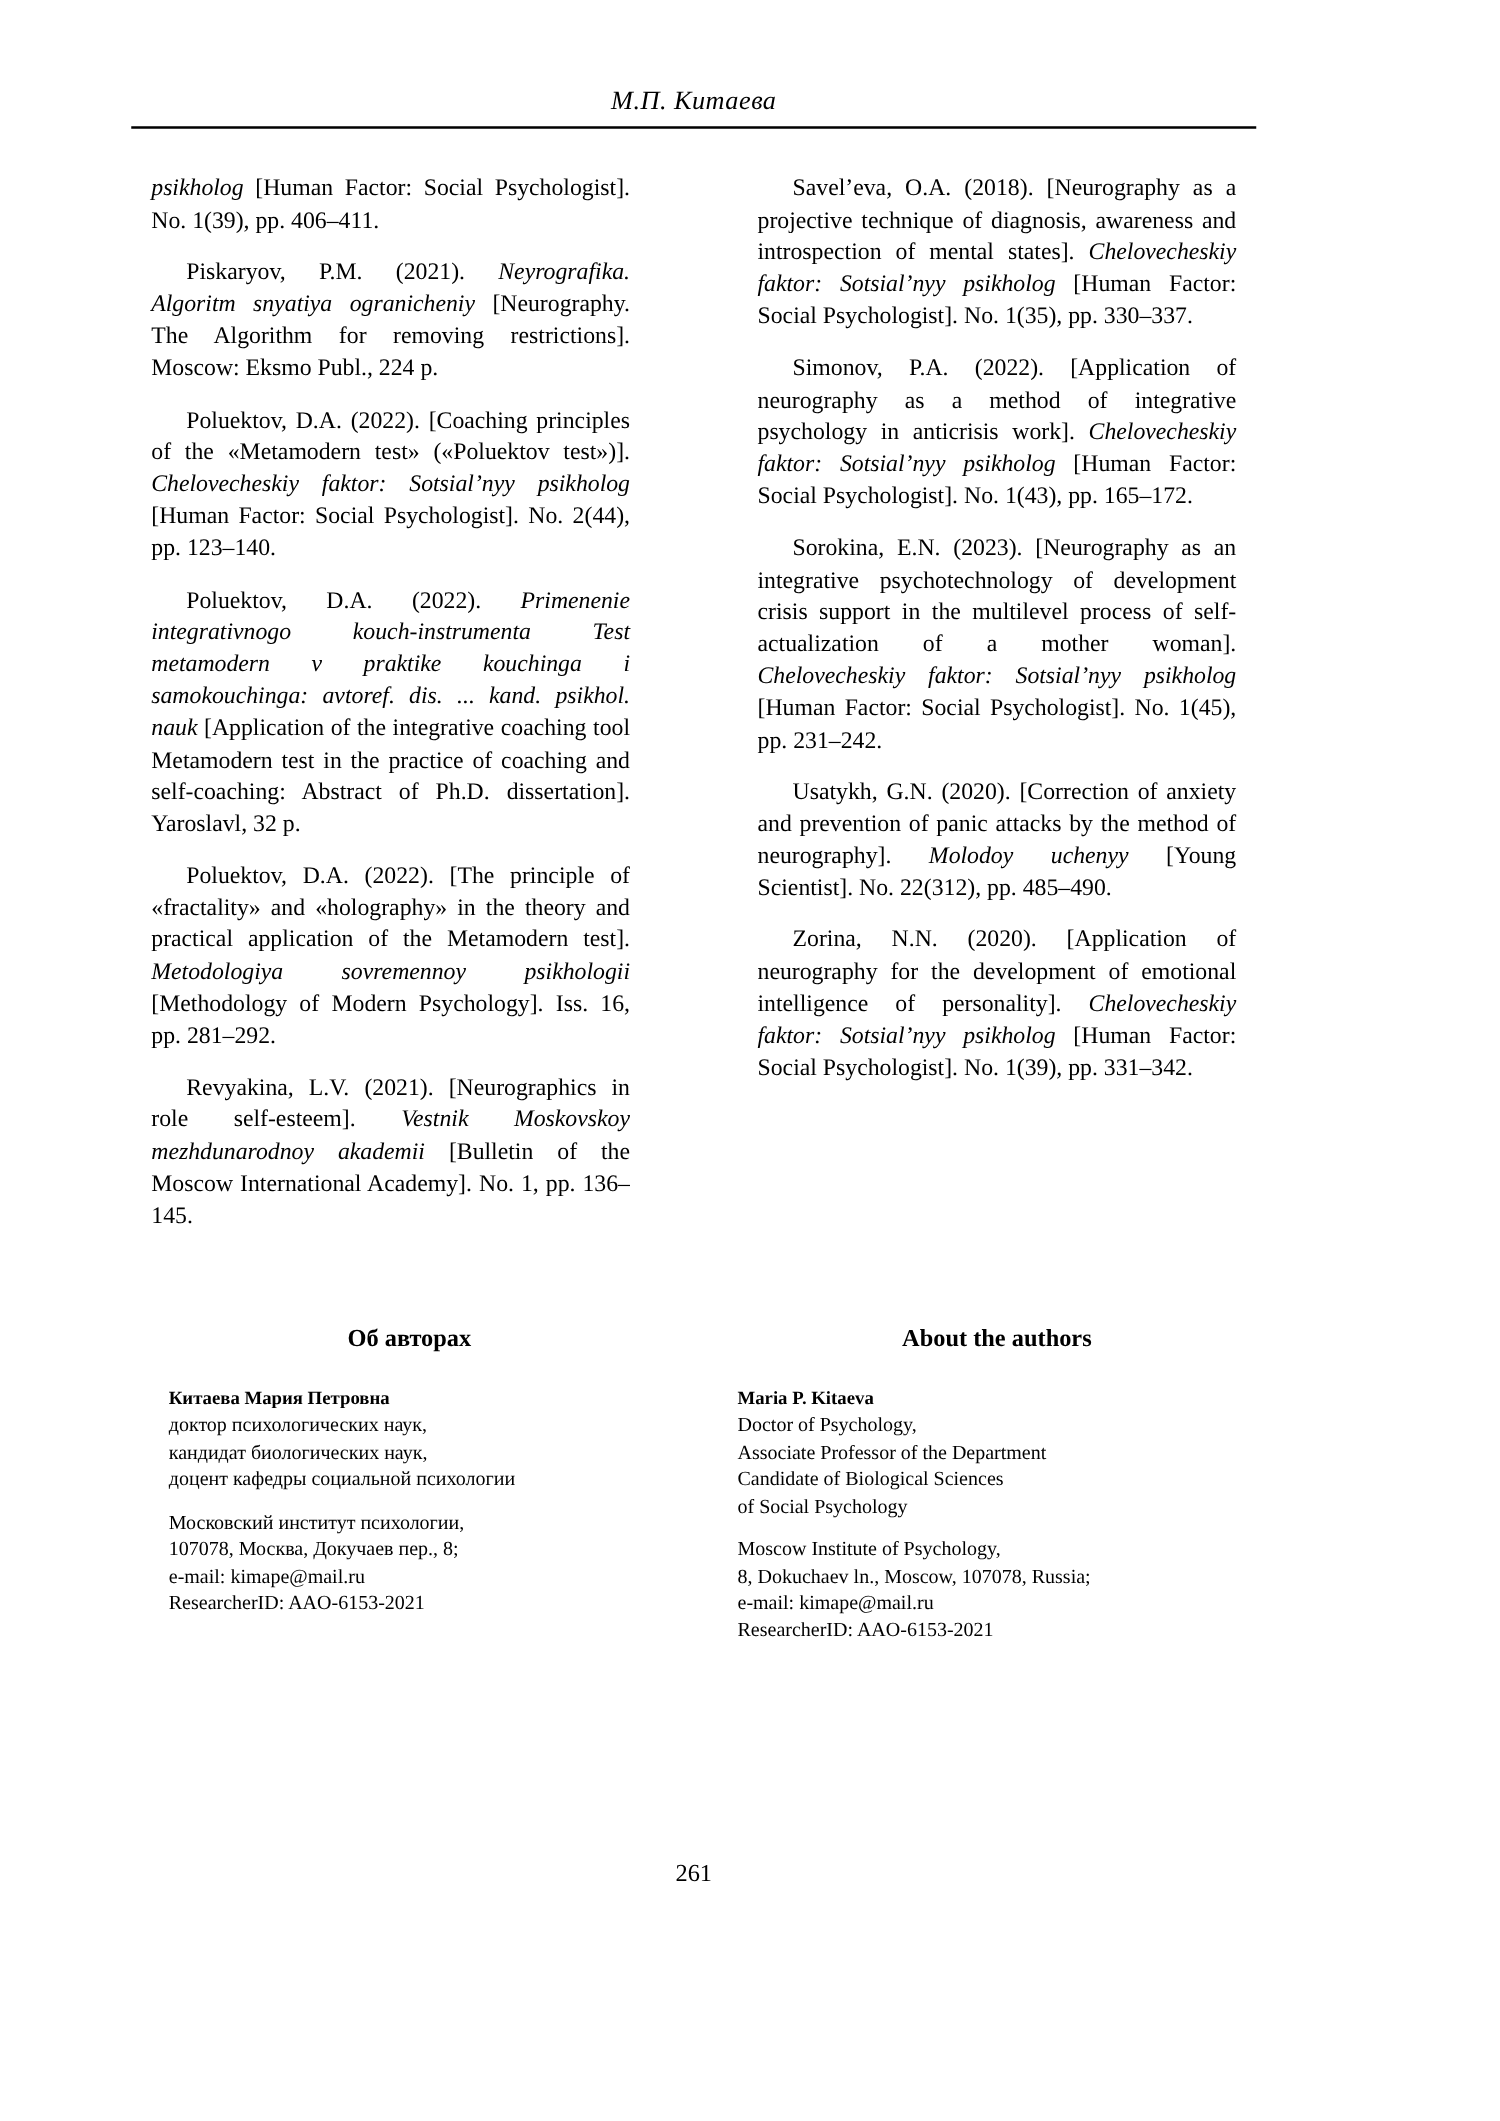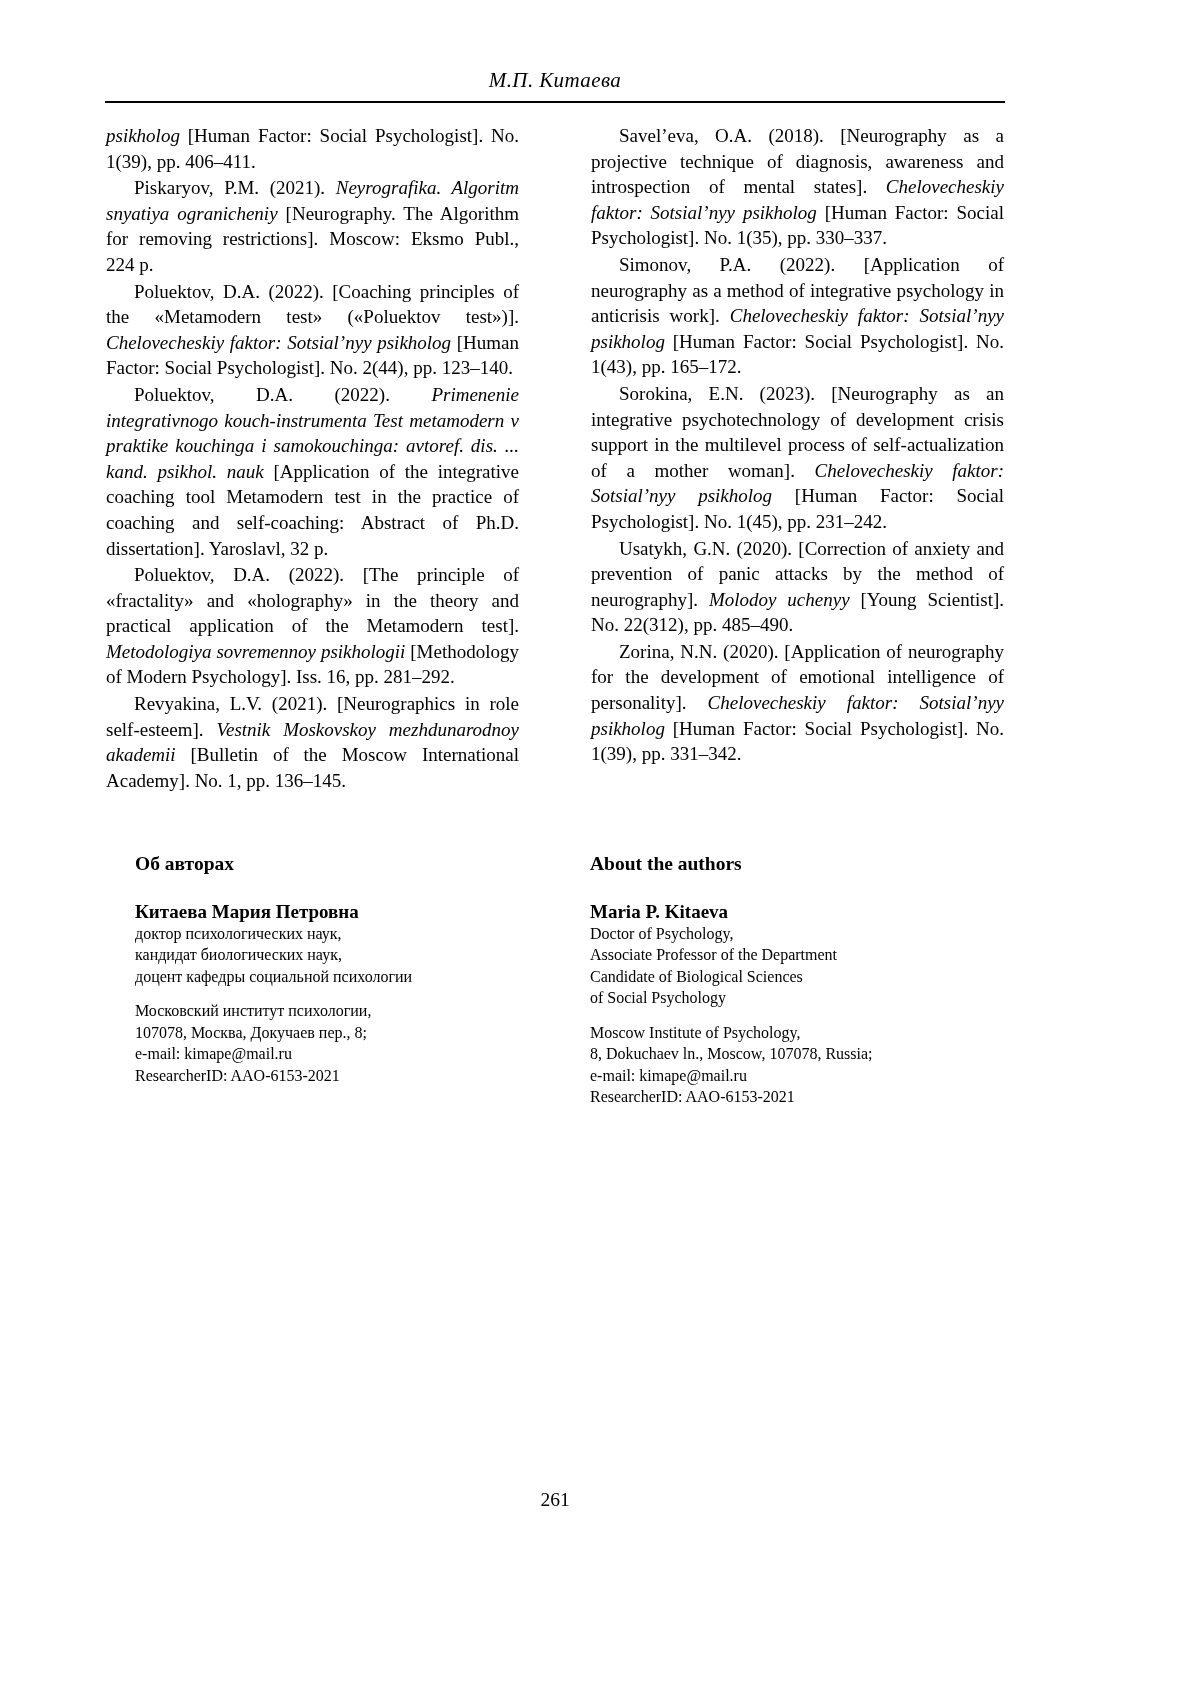--- a/index.html
+++ b/index.html
@@ -34,38 +34,39 @@
     display: flex;
     gap: 70px;
     margin-top: 19px;
   }
   .col { width: 415px; }
   .ref {
     font-size: 19px;
     line-height: 25.6px;
     text-align: justify;
     text-indent: 28px;
-    margin: 1px;
+    margin: 16px;
   }
   .ref.no-indent { text-indent: 0; }
   .authors {
     display: flex;
     gap: 70px;
     margin-top: 58px;
   }
   .author-col { width: 415px; box-sizing: border-box; }
   .author-col.indented { padding-left: 30px; }
   .authors-heading {
     font-size: 19.5px;
     line-height: 23px;
     font-weight: bold;
     margin: 0 0 26px 0;
+    text-align: center;
   }
   .author-name {
-    font-size: 19px;
+    font-size: 15px;
     line-height: 21.5px;
     font-weight: bold;
     margin: 0;
   }
   .author-line {
     font-size: 16px;
     line-height: 21.5px;
   }
   .affil { margin-top: 13px; }
   .page-number {

